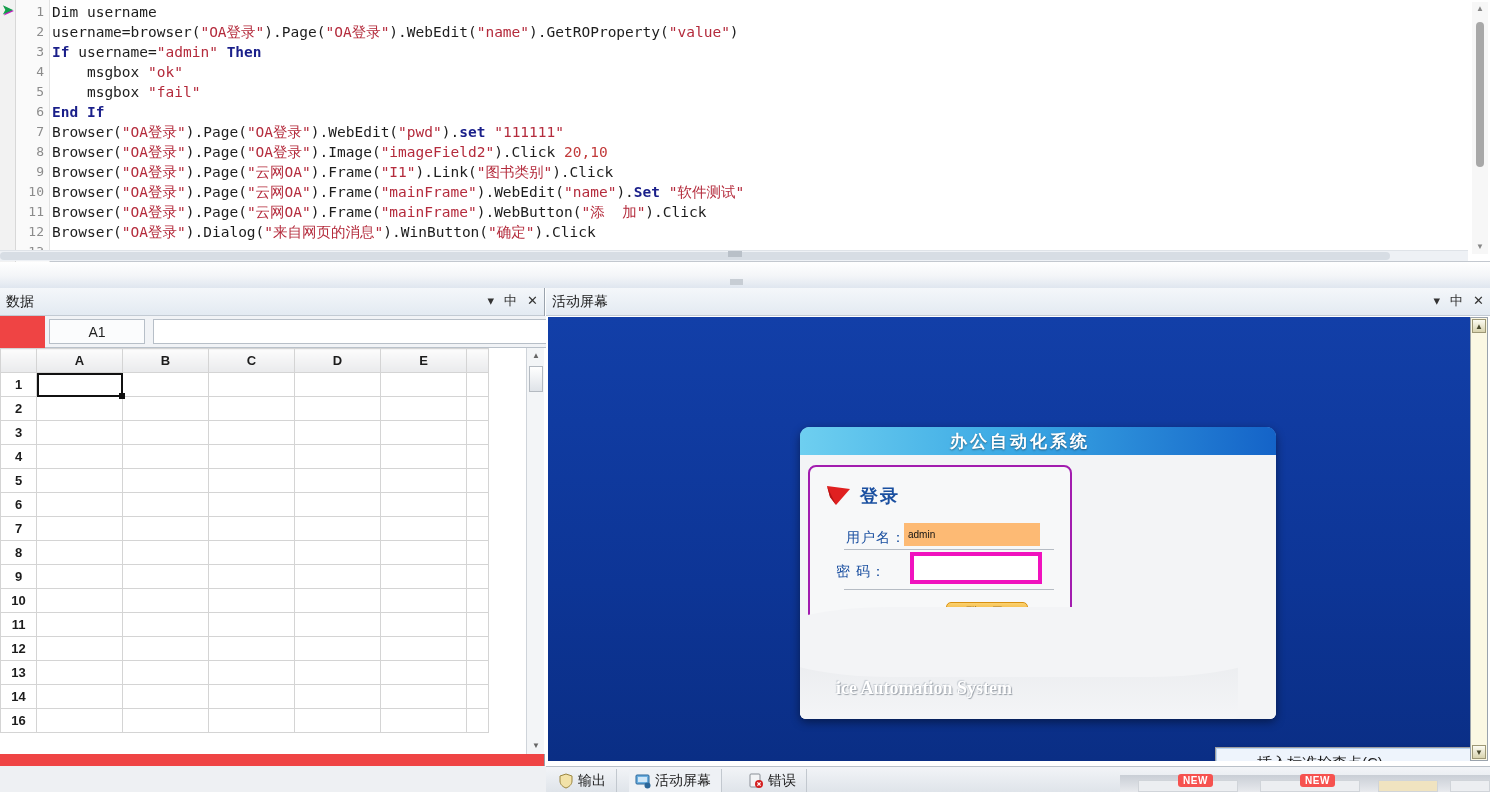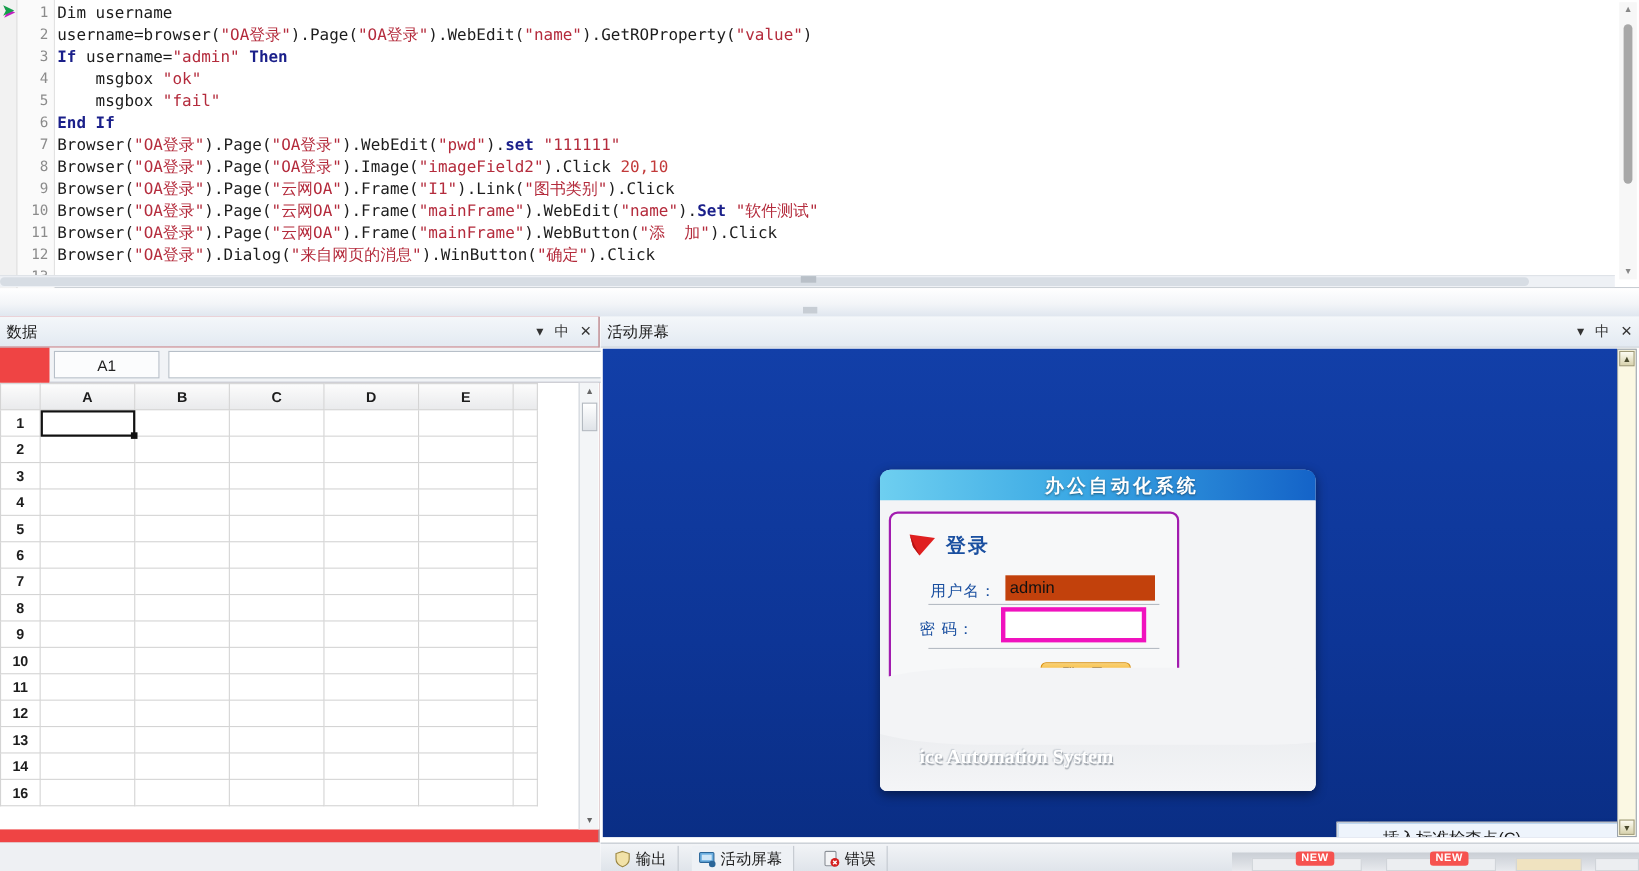--- a/index.html
+++ b/index.html
@@ -203,21 +203,21 @@
     position: absolute; left: 1px; width: 14px; height: 14px;
     background: linear-gradient(180deg,#fdfcf2,#d8d3ae);
     border: 1px solid #9d9876; text-align: center; font-size: 8px;
     color: #4a4a2e; line-height: 13px;
   }
   #screen-vscroll .arr.up { top: 1px; }
   #screen-vscroll .arr.dn { bottom: 1px; }
 
   
   #oa-window {
-    position: absolute; left: 252px; top: 110px; width: 396px; height: 292px;
+    position: absolute; left: 252px; top: 110px; width: 476px; height: 292px;
     background: #f2f3f5;
     border-radius: 10px 10px 6px 6px;
     box-shadow: 0 3px 10px rgba(0,0,0,.45);
   }
   #oa-titlebar {
     height: 28px; border-radius: 9px 9px 0 0;
     background: linear-gradient(90deg,#6ecff0 0%,#3aa8e4 45%,#1463c8 100%);
     position: relative;
   }
   #oa-titlebar .oa-title {
@@ -240,23 +240,23 @@
   #oa-loginword {
     position: absolute; left: 50px; top: 17px;
     font-size: 18px; font-weight: bold; color: #1a4fa0; letter-spacing: 2px;
   }
   .oa-field-label {
     position: absolute; font-size: 14px; color: #1a4fa0; letter-spacing: 1px;
   }
   #oa-user-label { left: 36px; top: 62px; }
   #oa-pwd-label  { left: 26px; top: 96px; }
   #oa-user-input {
-    position: absolute; left: 104px; top: 56px; width: 136px; height: 23px;
-    background: #c2410c; border: none;
-    font-size: 15px; color: #111; line-height: 23px; padding-left: 4px;
+    position: absolute; left: 94px; top: 56px; width: 136px; height: 23px;
+    background: #fdba74; border: none;
+    font-size: 10px; color: #111; line-height: 23px; padding-left: 4px;
   }
   #oa-user-underline {
     position: absolute; left: 34px; top: 82px; width: 210px; height: 1px;
     background: #b6bcc4;
   }
   #oa-pwd-input {
     position: absolute; left: 100px; top: 85px; width: 132px; height: 32px;
     background: #ffffff; border: 4px solid #f012be;
   }
   #oa-pwd-underline {

